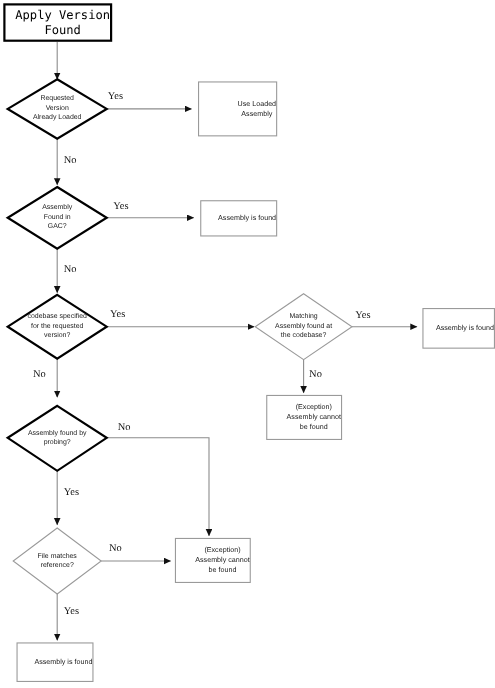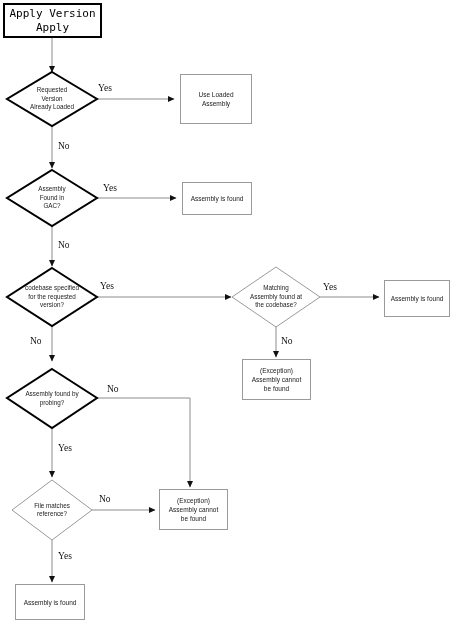--- a/index.html
+++ b/index.html
@@ -22,21 +22,21 @@
     left: 0;
     top: 0;
     width: 450px;
     height: 625px;
   }
   .node {
     position: absolute;
     box-sizing: border-box;
     display: flex;
     align-items: center;
-    justify-content: center;
+    justify-content: flex-end;
     text-align: center;
     z-index: 3;
   }
   
   .title-box {
     border: 2px solid #000000;
     background: #ffffff;
     font-family: "DejaVu Sans Mono", monospace;
     font-size: 11px;
     color: #000000;
@@ -137,21 +137,21 @@
     <polygon points="276,267 320,297 276,327 232,297" fill="#ffffff" stroke="#9a9a9a" stroke-width="1"></polygon>
     
     <polygon points="52,369 97,398 52,428 7,398" fill="#ffffff" stroke="#000000" stroke-width="2"></polygon>
     
     <polygon points="52,480 92,510 52,540 12,510" fill="#ffffff" stroke="#9a9a9a" stroke-width="1"></polygon>
   </svg>
 
   <div class="node title-box" style="left:3px; top:3px; width:99px; height:35px;">
     <div>
       <div>Apply Version</div>
-      <div>Apply</div>
+      <div>Found</div>
     </div>
   </div>
 
   <div class="node diamond" style="left:7px; top:72px; width:90px; height:54px;">
     <div class="dlabel">
       <div>Requested</div>
       <div>Version</div>
       <div>Already Loaded</div>
     </div>
   </div>

